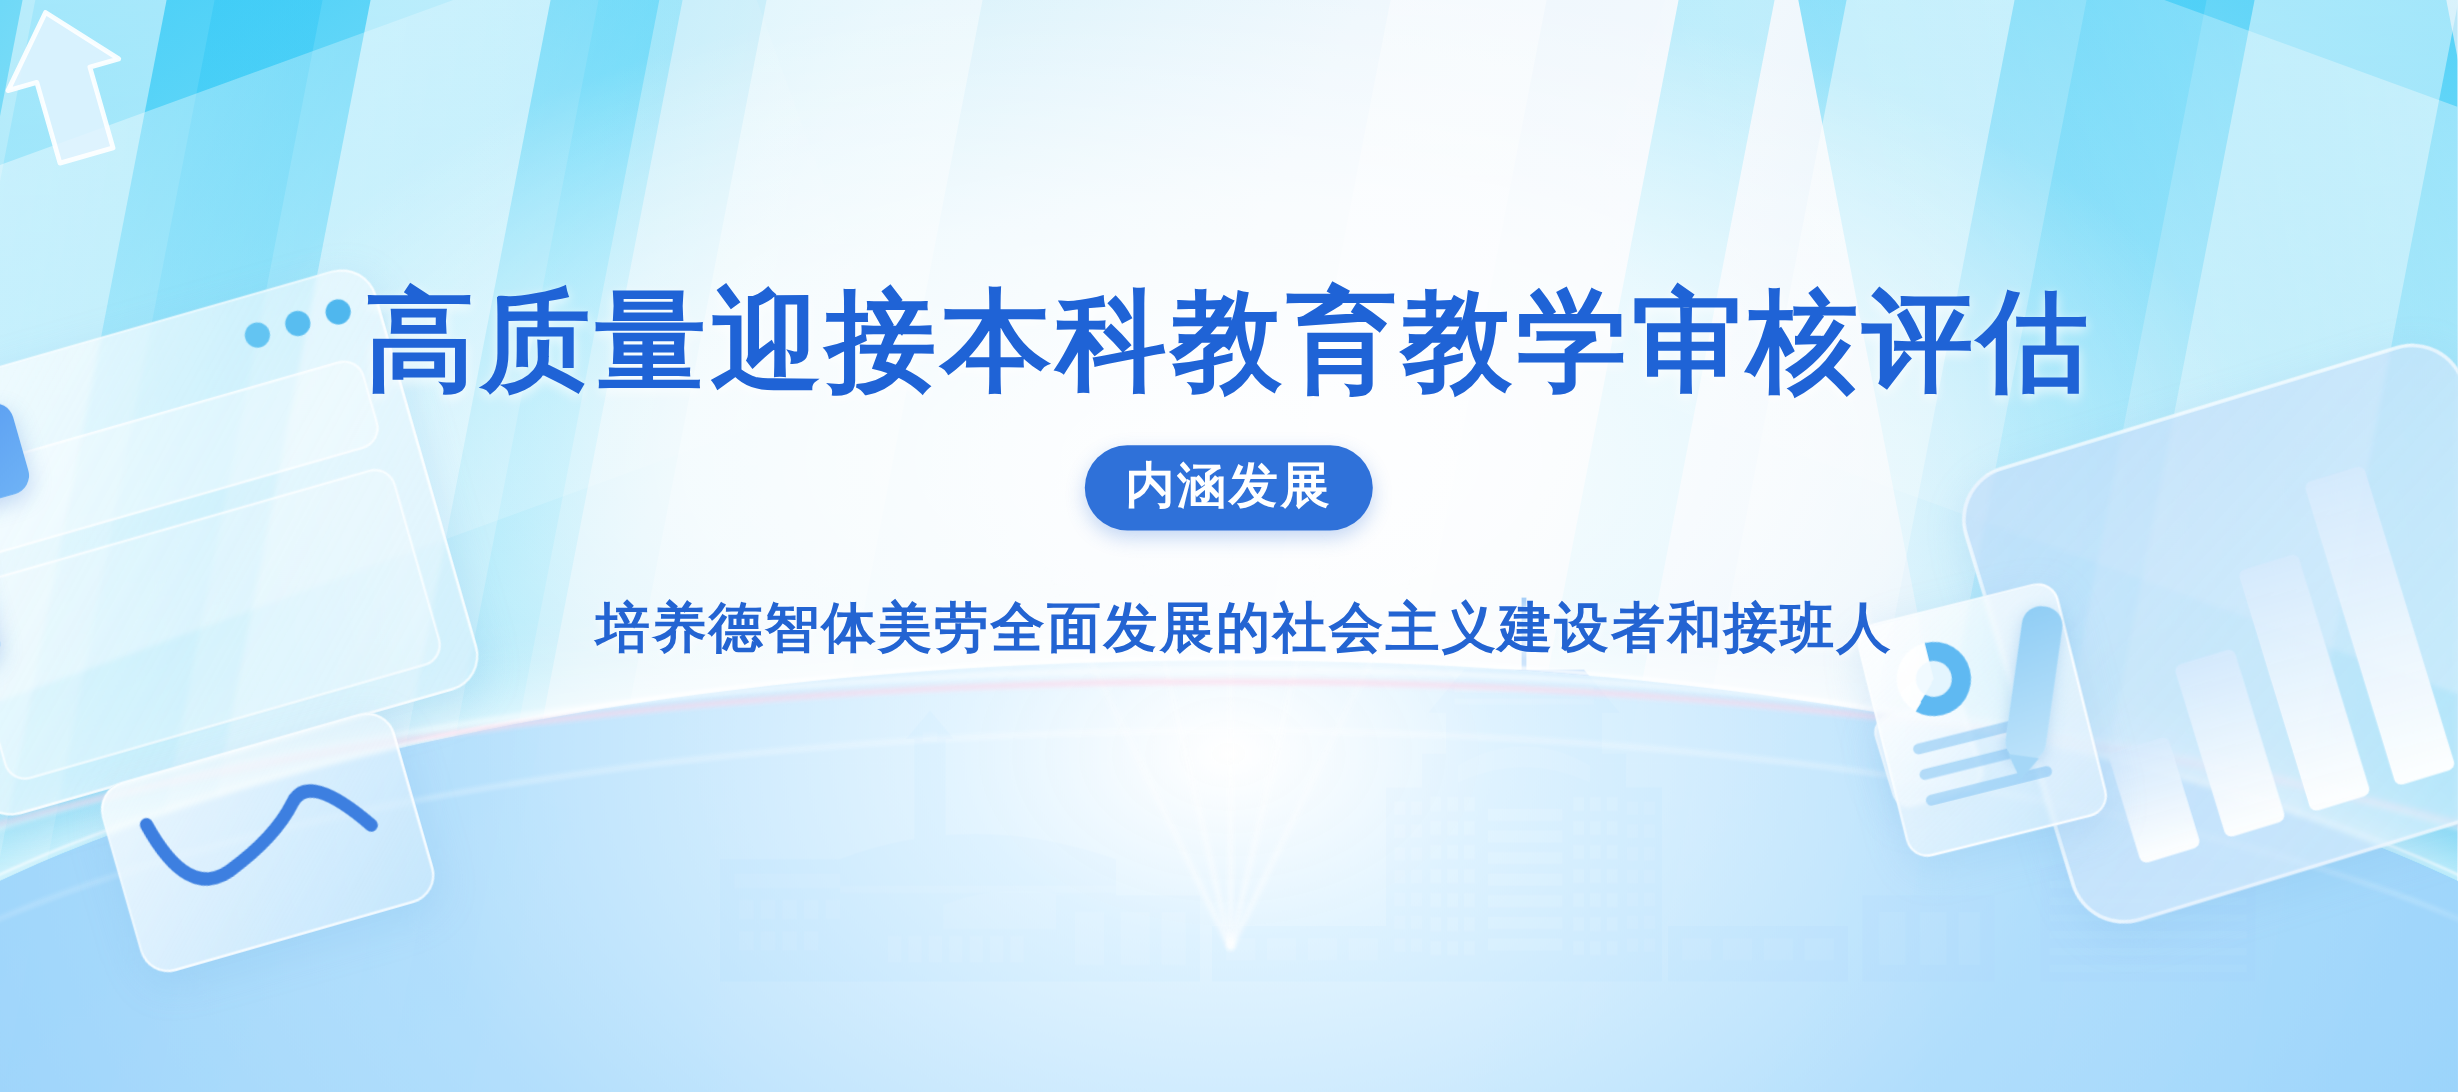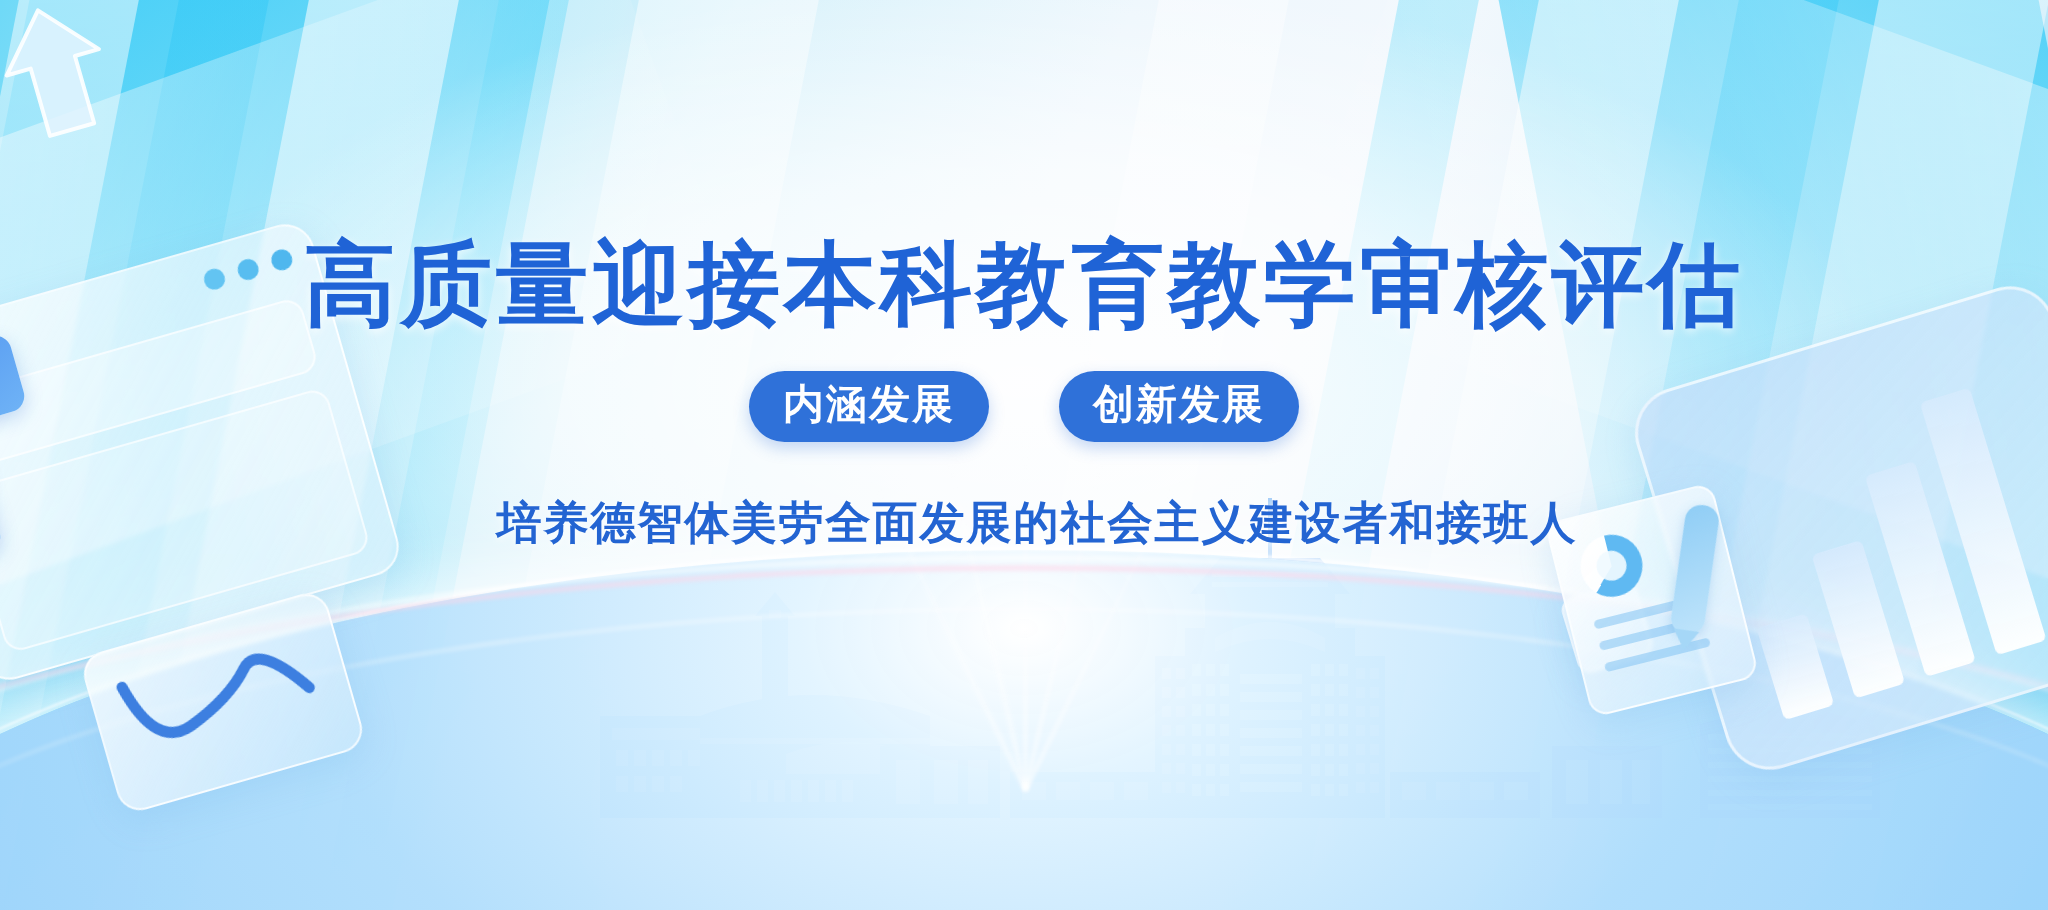--- a/index.html
+++ b/index.html
@@ -430,19 +430,18 @@
     <span class="clip-line" style="top:126px;width:92px;"></span>
     <span class="clip-line" style="top:148px;width:108px;"></span>
     <span class="pen"></span>
   </div>
 
   <div class="content">
     <h1 class="main-title">高质量迎接本科教育教学审核评估</h1>
 
     <div class="pill-row">
       <span class="pill">内涵发展</span>
-      <span class="pill">创新发展</span>
     </div>
 
     <div class="subtitle">培养德智体美劳全面发展的社会主义建设者和接班人</div>
   </div>
 
 </div>
 
 </body></html>

